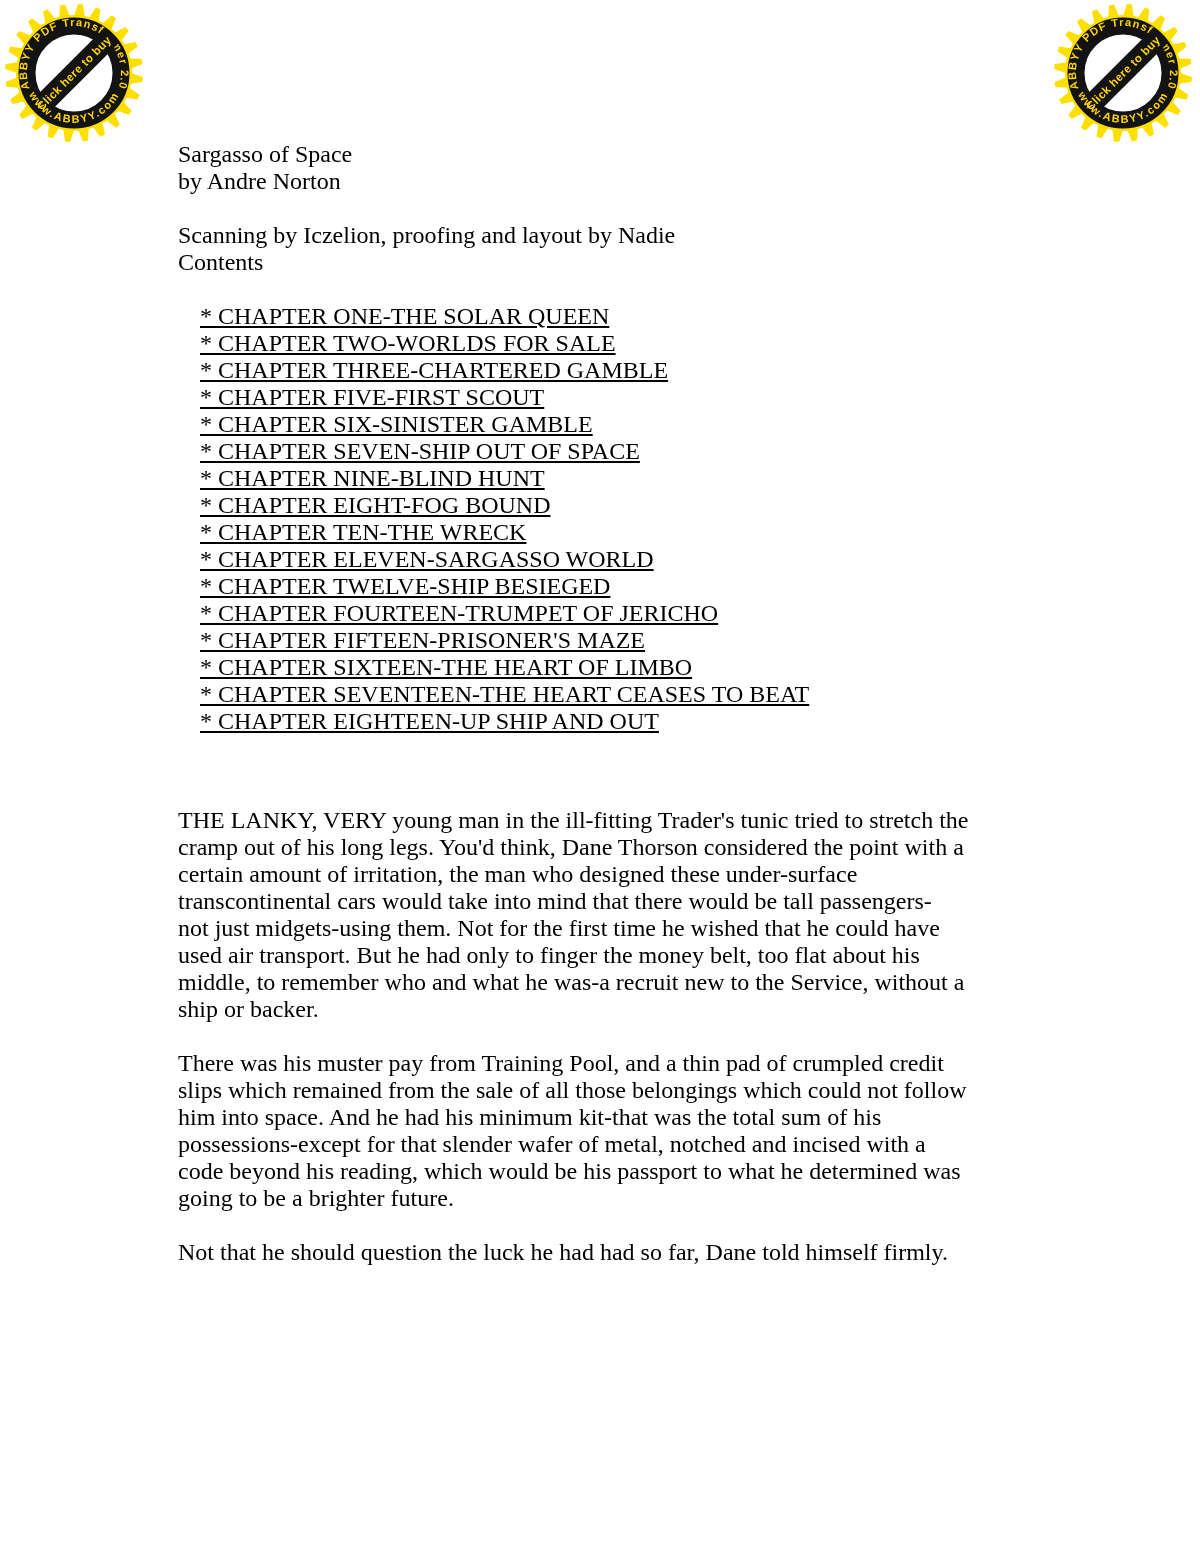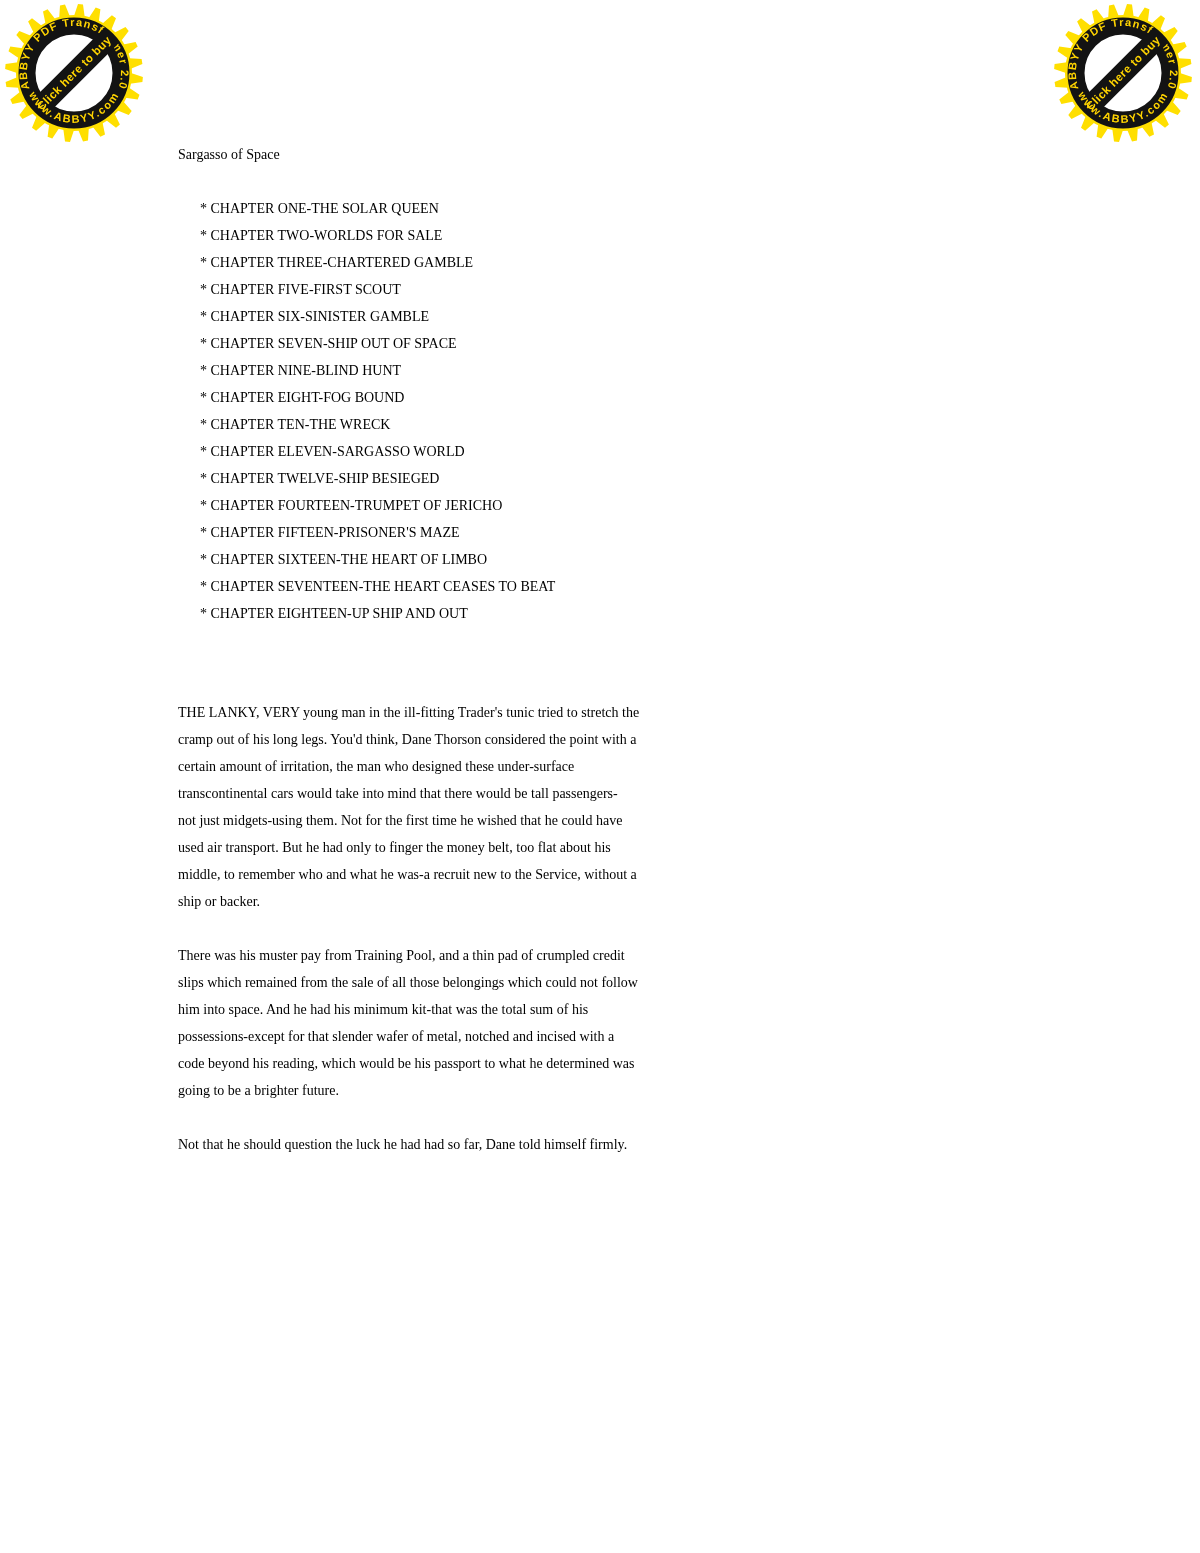--- a/index.html
+++ b/index.html
@@ -11,27 +11,27 @@
     font-family: "Liberation Serif", serif;
     color: #000000;
     -webkit-font-smoothing: antialiased;
   }
 
   
   .page-content {
     position: absolute;
     left: 178px; top: 141px;
     width: 895px;
-    font-size: 14px;
+    font-size: 24px;
     line-height: 27px;
   }
   .block { margin: 0 0 27px 0; }
   .line  { white-space: pre-line; }
   .toc   { padding-left: 22px; margin-bottom: 72px; }
-  .toc-line { white-space: pre; }
+  .toc-line { white-space: pre; text-decoration: underline; }
   .para  { white-space: pre-line; }
 
   
   .stamp { position: absolute; }
   .stamp-left  { left: 4px;    top: 3px; }
   .stamp-right { left: 1053px; top: 3px; }
   .stamp text {
     font-family: "Liberation Sans", sans-serif;
     font-weight: bold;
     fill: var(--stamp-text-color, #ffd400);
@@ -68,22 +68,27 @@
   <text class="arc-text" text-anchor="middle"><textPath href="#arcTopR" startOffset="50%">ABBYY PDF Transformer 2.0</textPath></text>
   <rect class="stamp-band" x="16" y="59.5" width="108" height="21" transform="rotate(-45 70 70)" fill="#131313"></rect>
   <text class="band-text" x="70" y="74" transform="rotate(-45 70 70)" text-anchor="middle">Click here to buy</text>
   <text class="arc-text arc-bottom" text-anchor="middle"><textPath href="#arcBotR" startOffset="50%">www.ABBYY.com</textPath></text>
 </svg>
 
 <div class="page-content">
 
   <div class="block">
     <div class="line">Sargasso of Space</div>
+    <div class="line">by Andre Norton</div>
   </div>
 
+  <div class="block">
+    <div class="line">Scanning by Iczelion, proofing and layout by Nadie</div>
+    <div class="line">Contents</div>
+  </div>
 
   <div class="toc">
       <div class="toc-line">* CHAPTER ONE-THE SOLAR QUEEN</div>
       <div class="toc-line">* CHAPTER TWO-WORLDS FOR SALE</div>
       <div class="toc-line">* CHAPTER THREE-CHARTERED GAMBLE</div>
       <div class="toc-line">* CHAPTER FIVE-FIRST SCOUT</div>
       <div class="toc-line">* CHAPTER SIX-SINISTER GAMBLE</div>
       <div class="toc-line">* CHAPTER SEVEN-SHIP OUT OF SPACE</div>
       <div class="toc-line">* CHAPTER NINE-BLIND HUNT</div>
       <div class="toc-line">* CHAPTER EIGHT-FOG BOUND</div>

